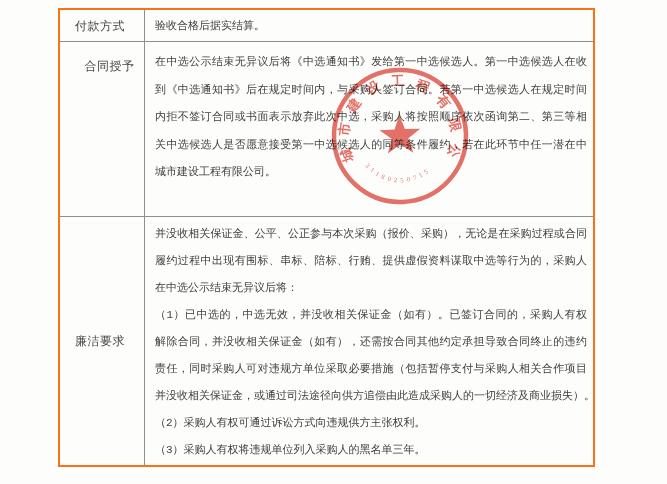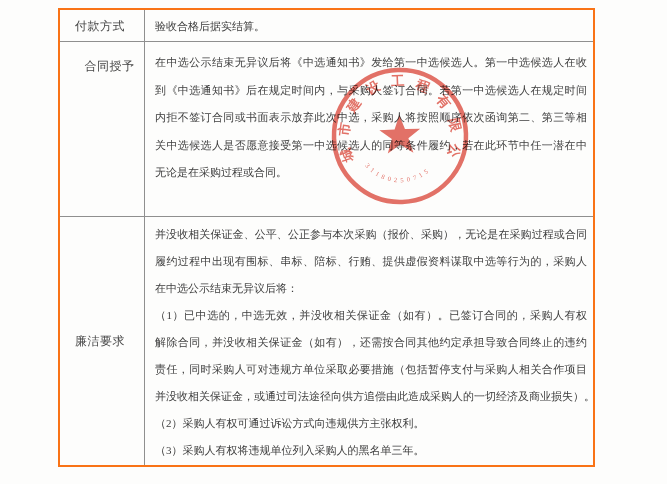--- a/index.html
+++ b/index.html
@@ -24,20 +24,21 @@
   .cell-content{
     flex:1;min-width:0;box-sizing:border-box;
     padding:0 6px 0 10px;font-size:11px;overflow:hidden;
   }
   .line{
     text-align:justify;
     text-align-last:justify;
     text-justify:inter-ideograph;
     white-space:nowrap;
     color:#3d3d3d;
+    font-family:Liberation Mono, monospace;
   }
   .line.para-end{text-align-last:left;}
   
   #row-payment{height:32px;}
   #row-payment .cell-label{line-height:32px;}
   #row-payment .cell-content .line{line-height:32px;height:32px;}
   
   #row-award{height:175px;}
   #row-award .cell-label{padding-top:11px;line-height:27px;text-align:center;}
   #row-award .cell-content{padding-top:7px;}
@@ -67,21 +68,21 @@
       </div>
   </div>
 
   <div class="t-row" id="row-award">
     <div class="cell-label">合同授予</div>
     <div class="cell-content">
         <div class="line">在中选公示结束无异议后将《中选通知书》发给第一中选候选人。第一中选候选人在收</div>
         <div class="line">到《中选通知书》后在规定时间内，与采购人签订合同。若第一中选候选人在规定时间</div>
         <div class="line">内拒不签订合同或书面表示放弃此次中选，采购人将按照顺序依次函询第二、第三等相</div>
         <div class="line">关中选候选人是否愿意接受第一中选候选人的同等条件履约，若在此环节中任一潜在中</div>
-        <div class="line para-end">无论是在采购过程或合同。</div>
+        <div class="line para-end">城市建设工程有限公司。</div>
       </div>
   </div>
 
   <div class="t-row" id="row-integrity">
     <div class="cell-label">
       <span>廉洁要求</span>
     </div>
     <div class="cell-content">
         <div class="line">并没收相关保证金、公平、公正参与本次采购（报价、采购），无论是在采购过程或合同</div>
         <div class="line">履约过程中出现有围标、串标、陪标、行贿、提供虚假资料谋取中选等行为的，采购人</div>

